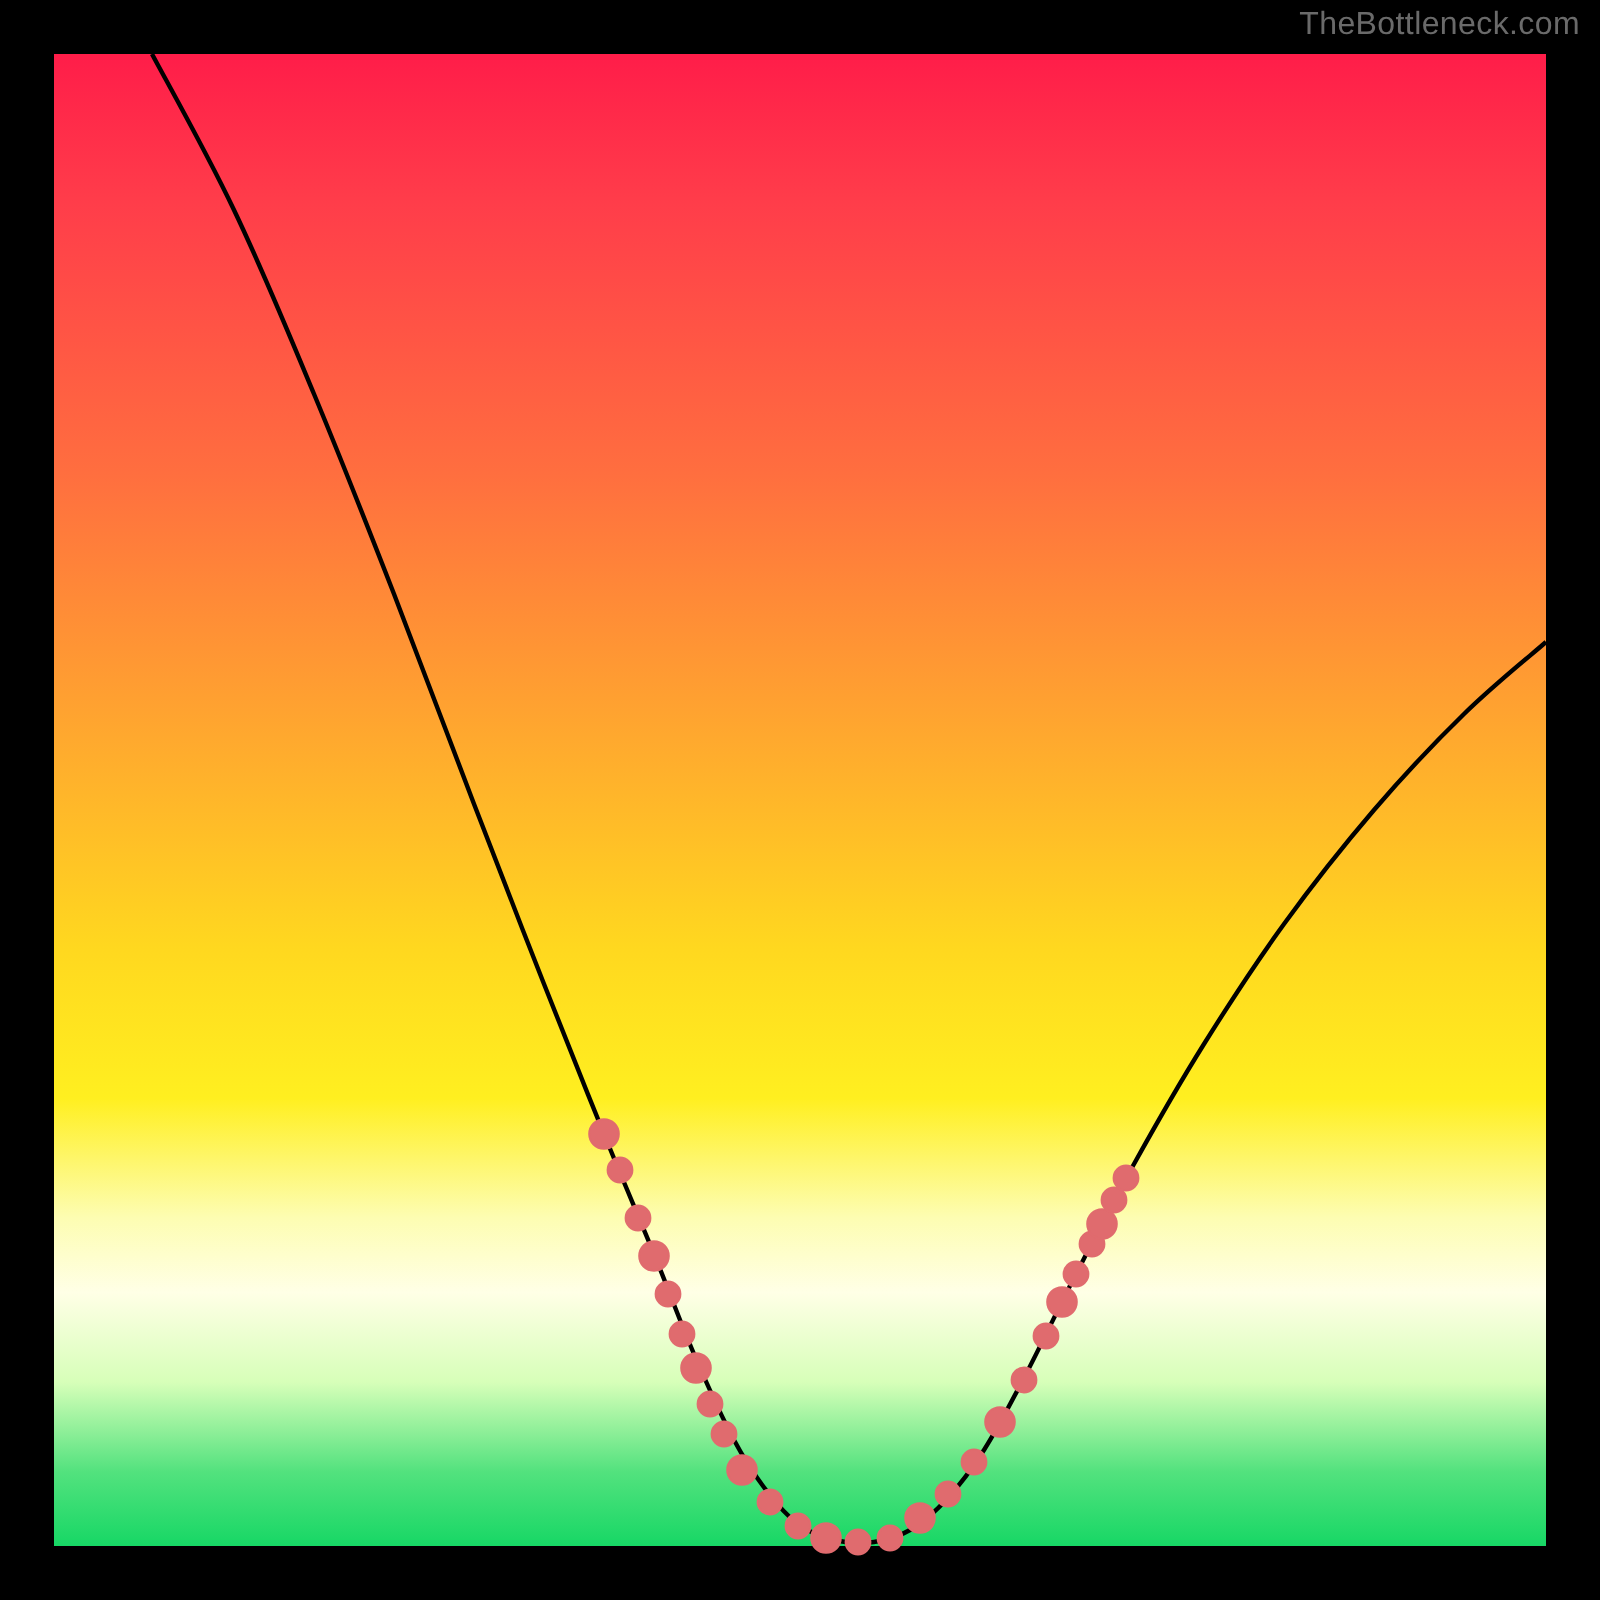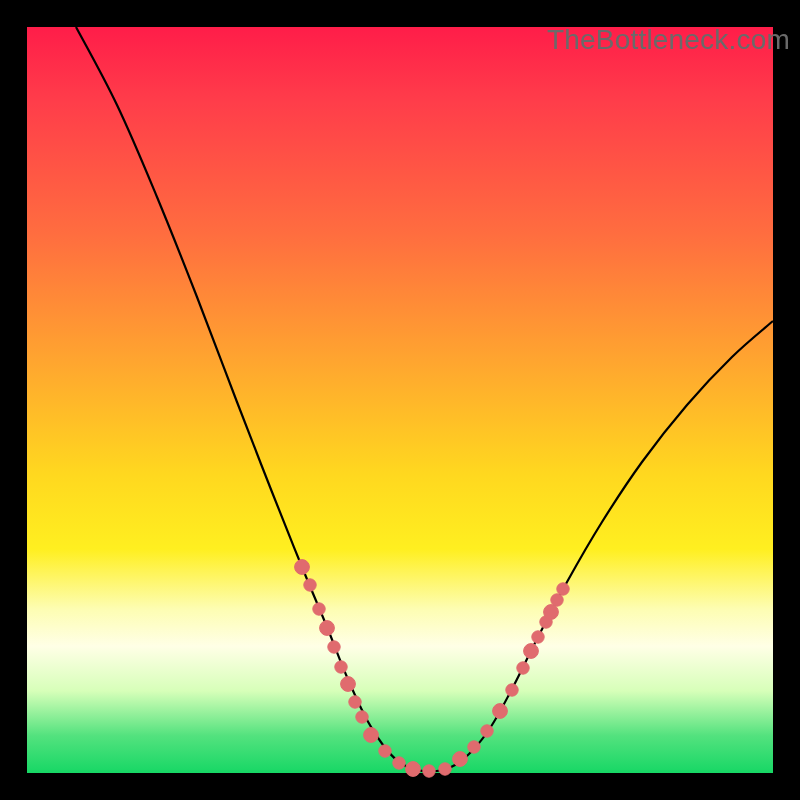--- a/index.html
+++ b/index.html
@@ -37,24 +37,23 @@
        #ffffe6 83%,
        #d7ffb9 89%,
        #53e27e 95%,
        #17d765 100%);
   }
   .watermark {
     position: absolute;
     top: 4px;
     right: 10px;
     color: #6a6a6a;
-    font-size: 28px;
+    font-size: 16px;
     font-weight: 500;
     letter-spacing: 0.2px;
-    margin-top: 20px;
   }
   svg.curve {
     position: absolute;
     left: 0;
     top: 0;
     width: 746px;
     height: 746px;
     overflow: visible;
   }
   .curve-path {

